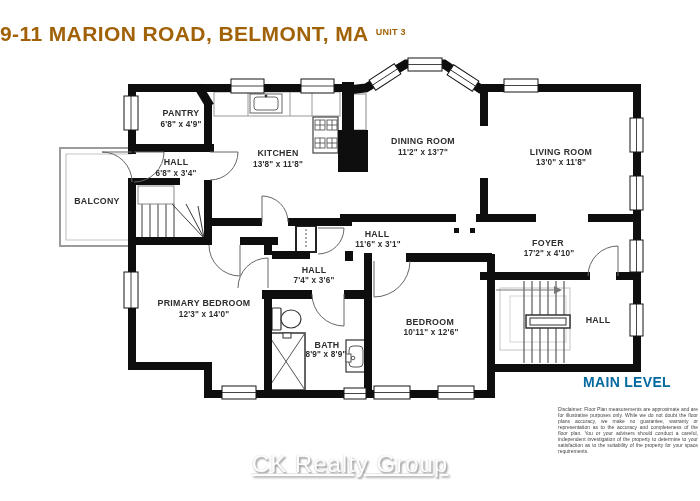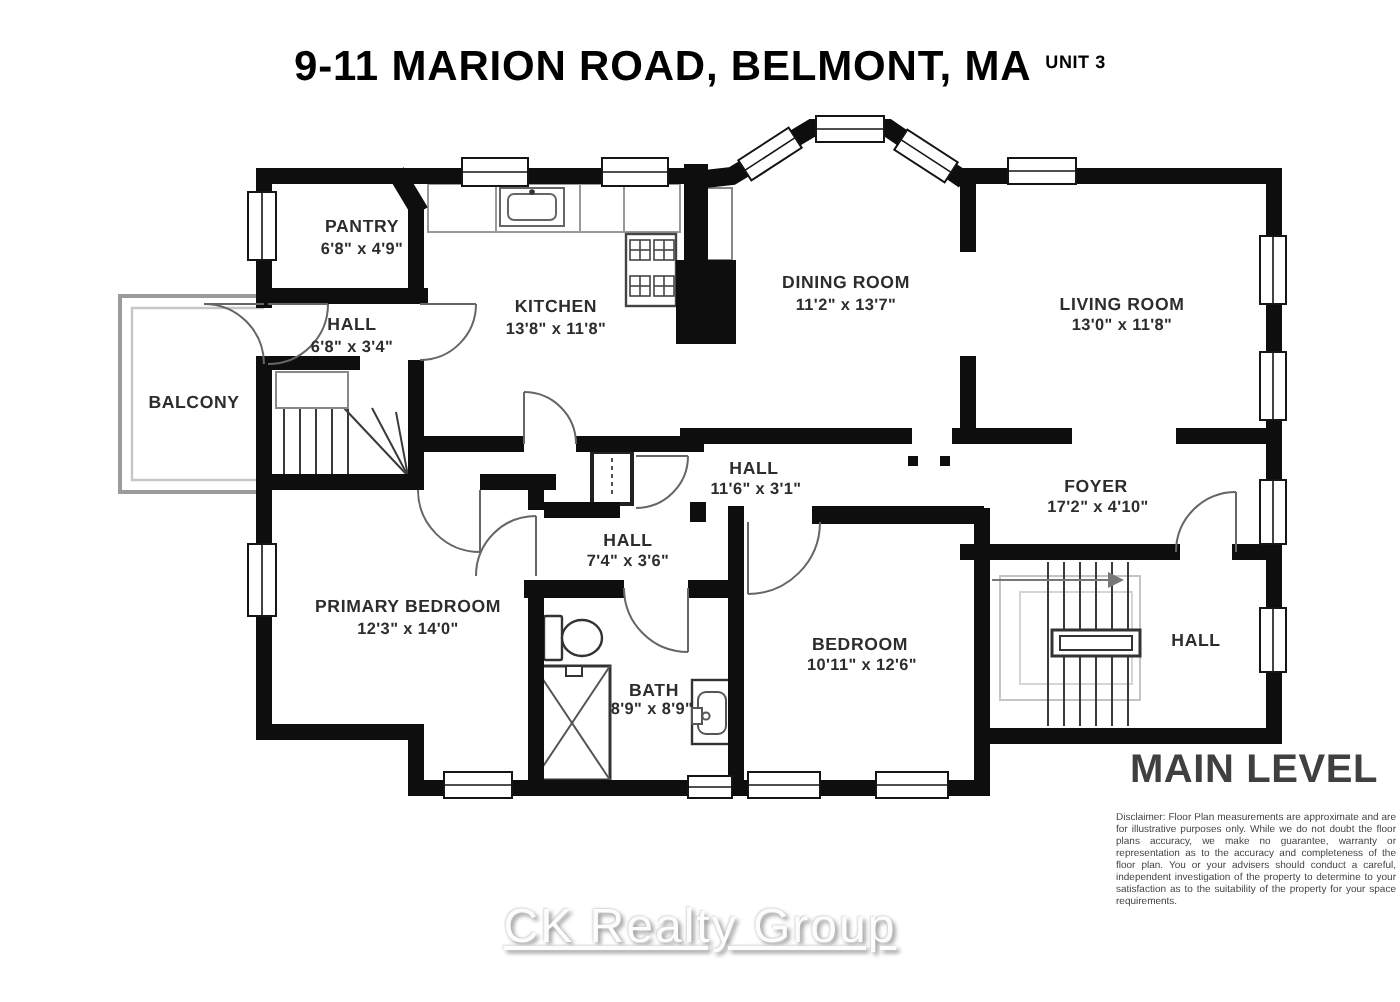--- a/index.html
+++ b/index.html
@@ -1,22 +1,22 @@
 <!DOCTYPE html>
 <html><head>
 <meta charset="utf-8">
 <style>
   html,body{margin:0;padding:0;background:#fff;}
   #page{position:relative;width:700px;height:501px;background:#fff;overflow:hidden;
         font-family:"Liberation Sans",sans-serif;}
-  .title{position:absolute;top:22px;left:0;width:700px;text-align:center;
-         font-weight:bold;font-size:21px;letter-spacing:.4px;color:#000000;white-space:nowrap;}
+  .title{position:absolute;top:22px;left:0;width:700px;
+         font-weight:bold;font-size:21px;letter-spacing:.4px;color:#a16207;white-space:nowrap;}
   .title .unit{font-size:9px;letter-spacing:.3px;position:relative;top:-6px;margin-left:7px;}
   .level{position:absolute;top:374px;left:556px;width:142px;text-align:center;
-         font-weight:bold;font-size:20px;letter-spacing:.3px;color:#404040;}
+         font-weight:bold;font-size:14px;letter-spacing:.3px;color:#0369a1;}
   .disclaimer{position:absolute;top:406px;left:558px;width:140px;
          font-size:5px;line-height:6px;color:#444;text-align:justify;}
   .watermark{position:absolute;top:450px;left:0;width:700px;text-align:center;
          font-size:24px;letter-spacing:1px;color:#fdfdfd;
          text-shadow:1.5px 1.5px 2px #969696, -0.5px -0.5px 1px #d8d8d8;text-decoration:underline;}
   svg{position:absolute;top:0;left:0;}
   .rn{font-family:"Liberation Sans",sans-serif;font-weight:bold;font-size:8.8px;
       fill:#2d2d2d;letter-spacing:.3px;text-anchor:middle;}
   .rd{font-family:"Liberation Sans",sans-serif;font-weight:bold;font-size:8.2px;
       fill:#2d2d2d;letter-spacing:.2px;text-anchor:middle;}

